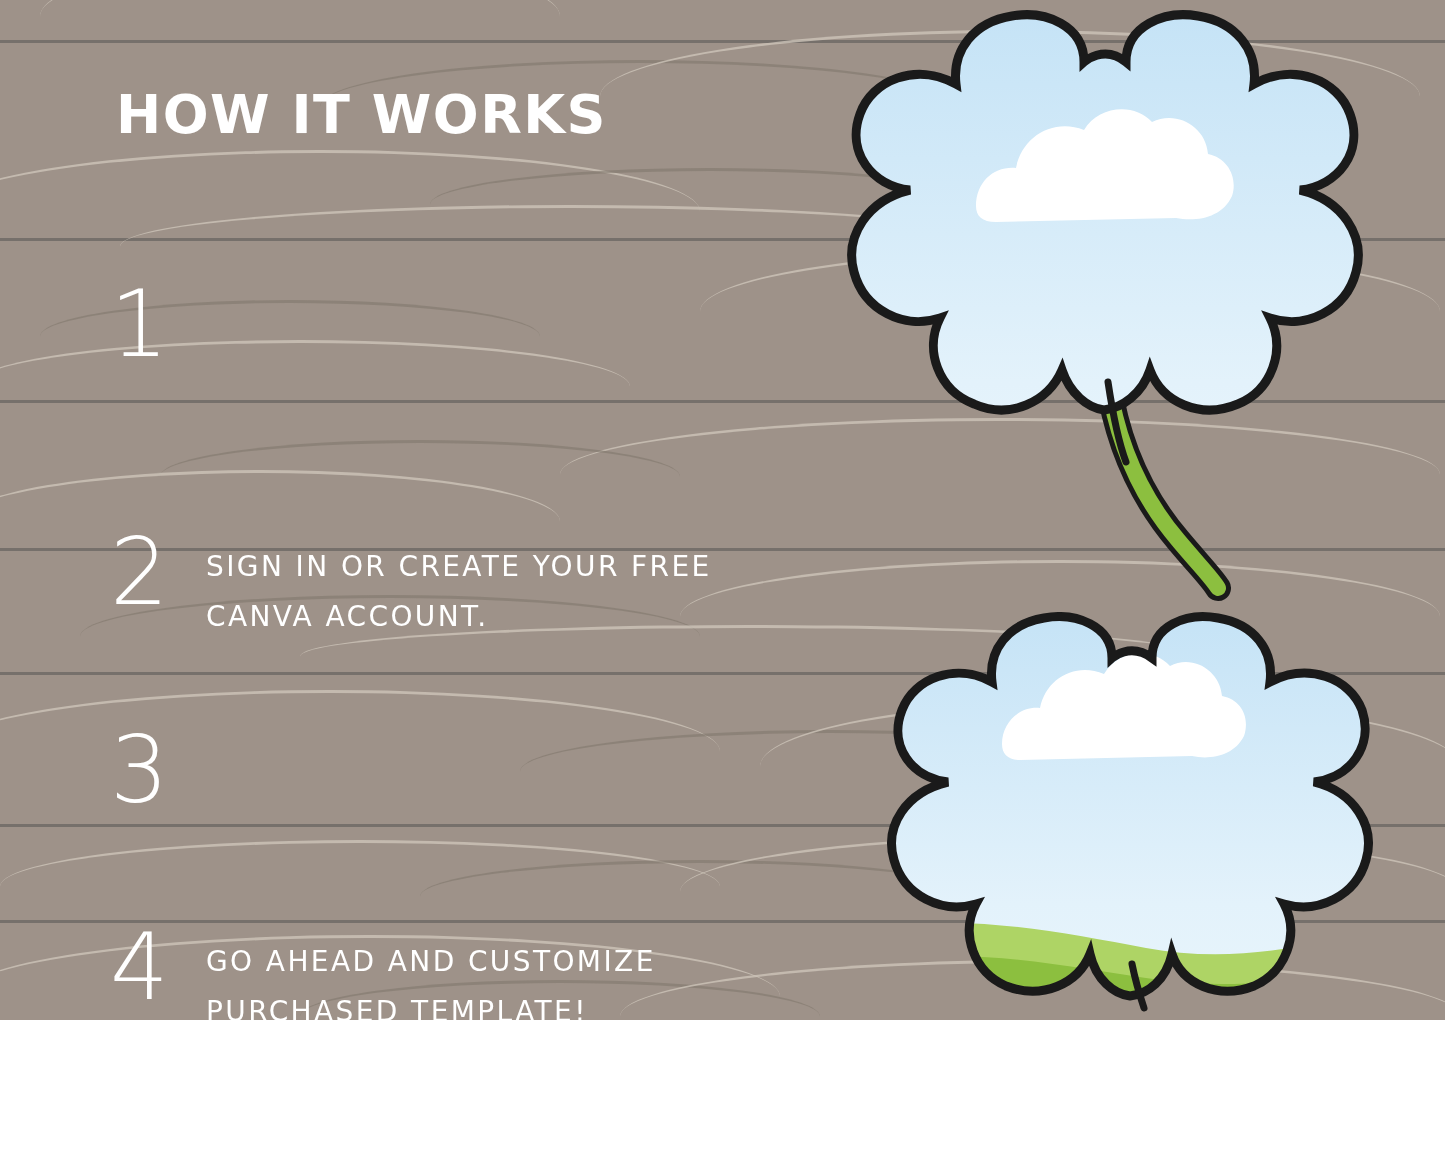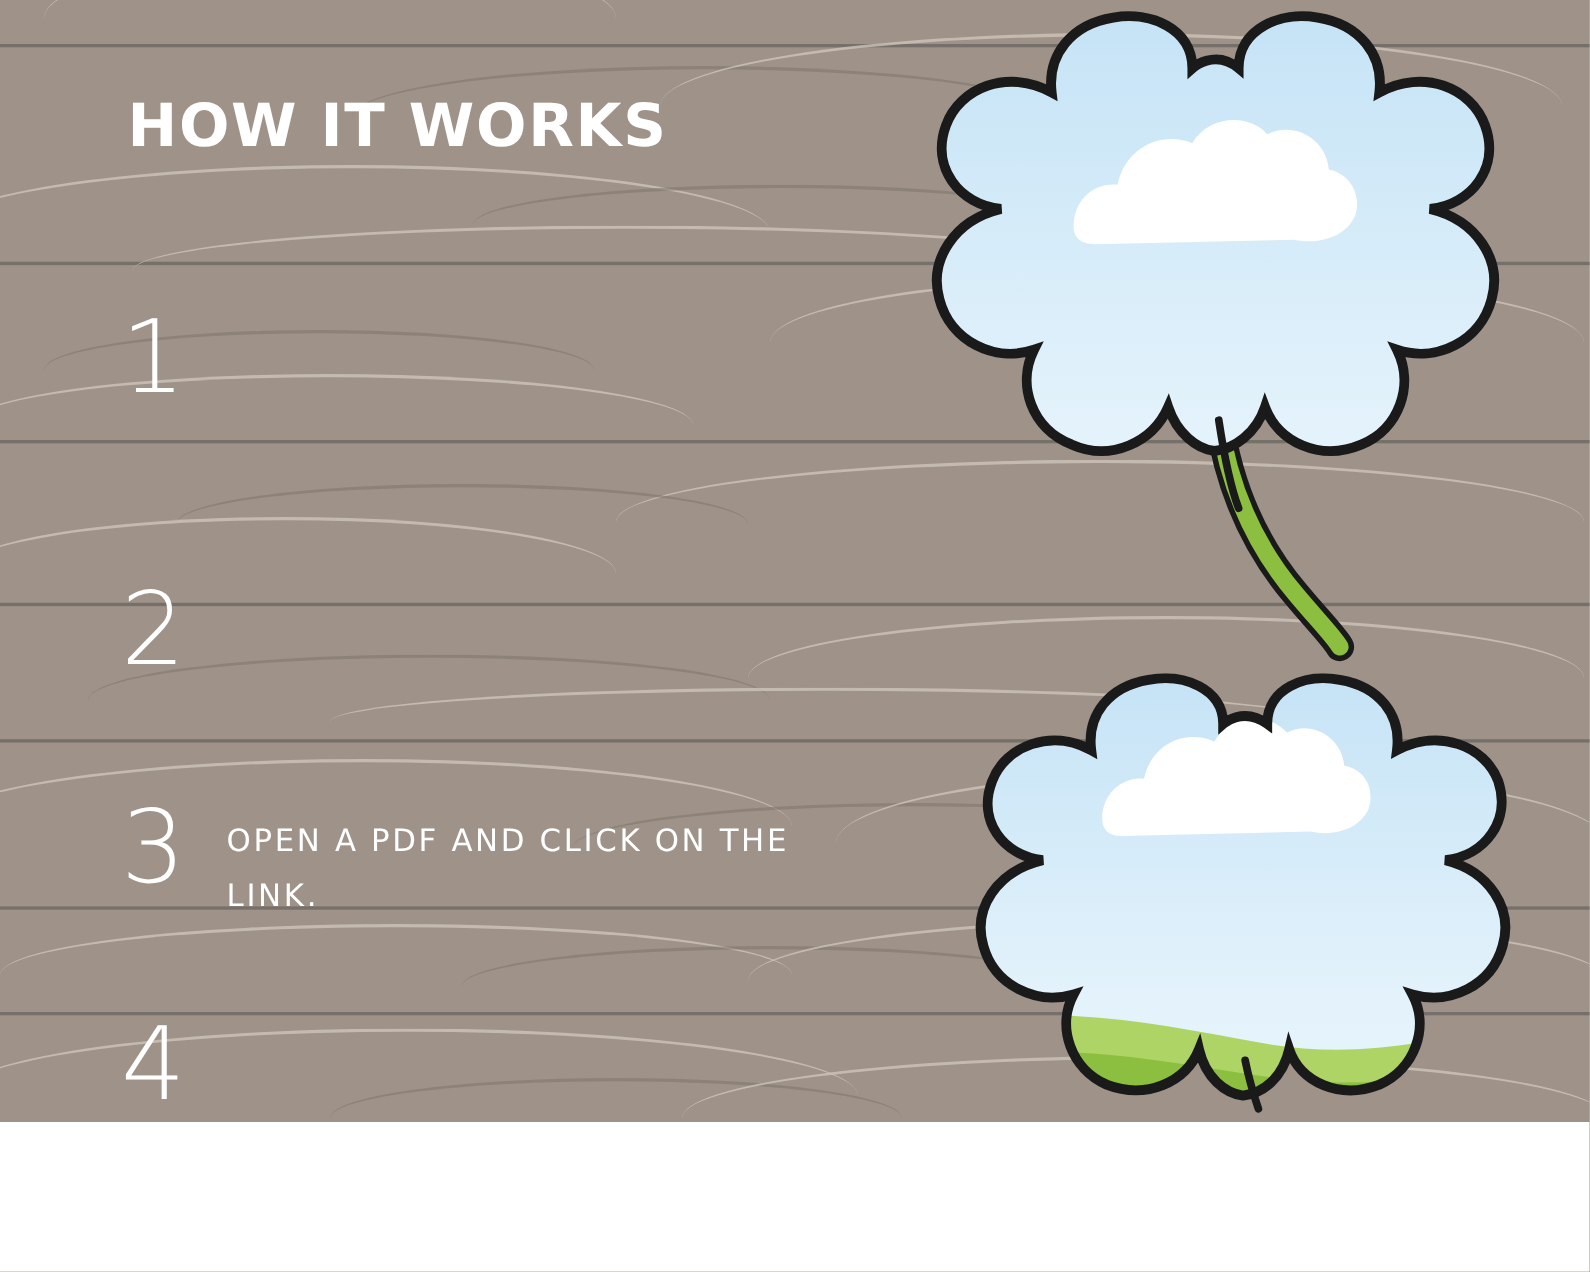--- a/index.html
+++ b/index.html
@@ -254,25 +254,26 @@
 
   <div class="content">
     <div class="title">HOW IT WORKS</div>
 
     <div class="step step1">
       <div class="step-num">1</div>
     </div>
 
     <div class="step step2">
       <div class="step-num">2</div>
+      <div class="step-text">Sign in or create your free Canva account.</div>
     </div>
 
     <div class="step step3">
       <div class="step-num">3</div>
-      <div class="step-text">Open a PDF and click on the link.</div>
     </div>
 
     <div class="step step4">
       <div class="step-num">4</div>
+      <div class="step-text">Go ahead and customize purchased template!</div>
     </div>
   </div>
 
 </div>
 
 </body></html>

